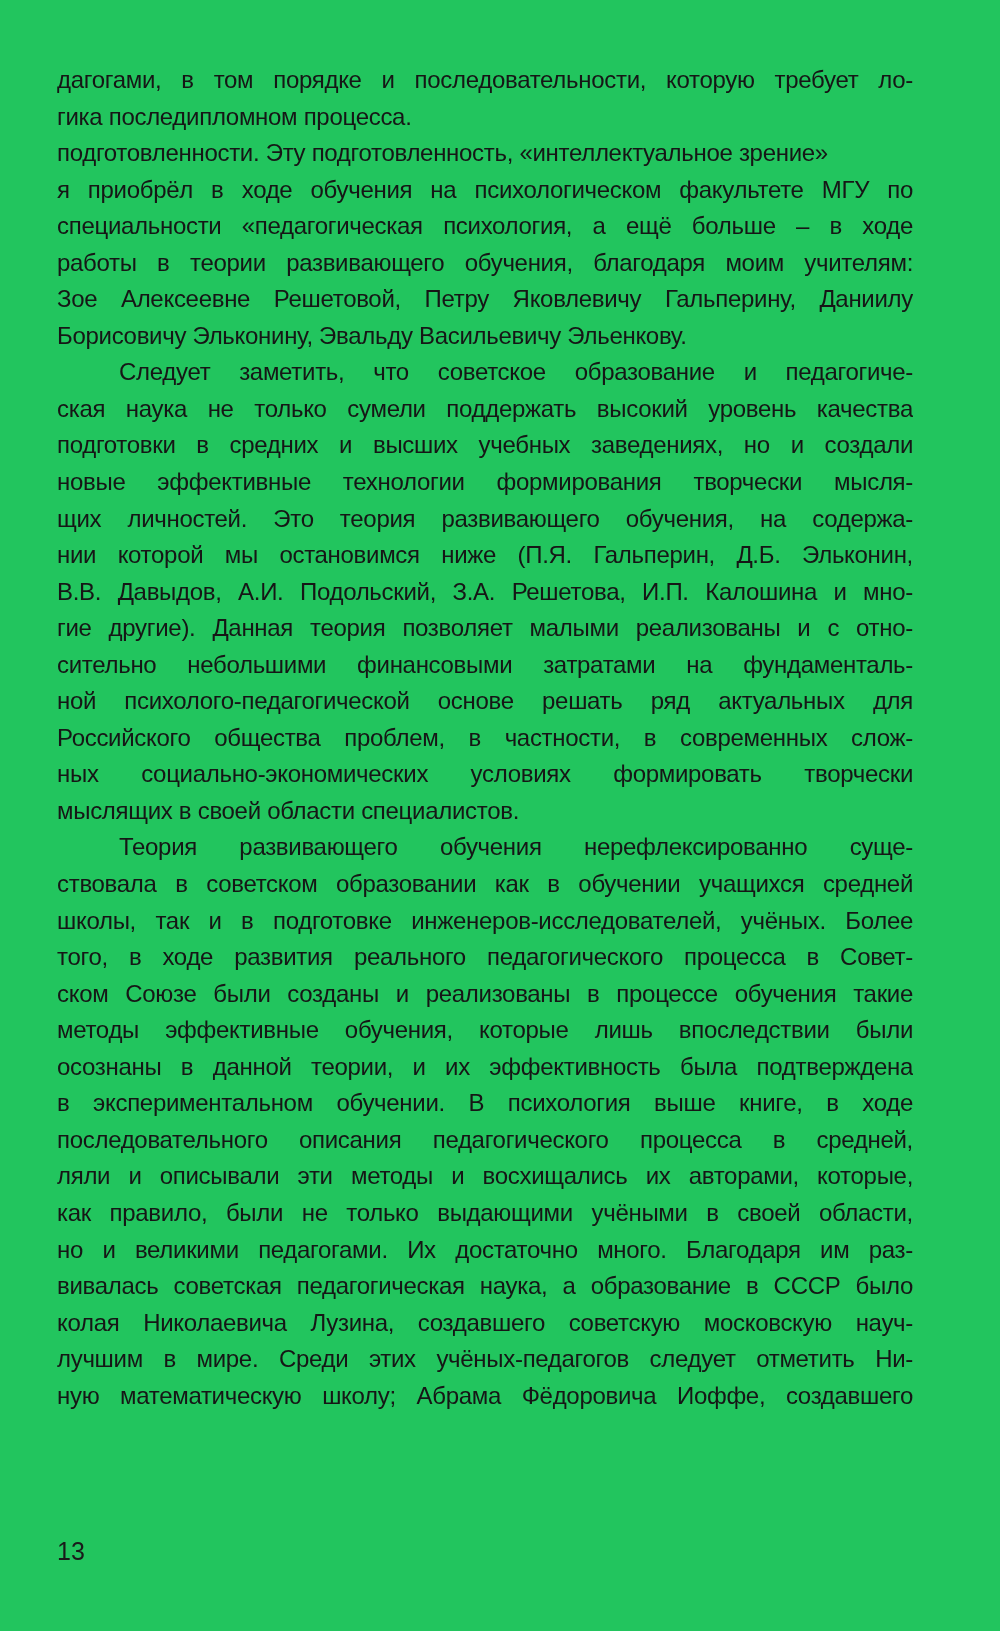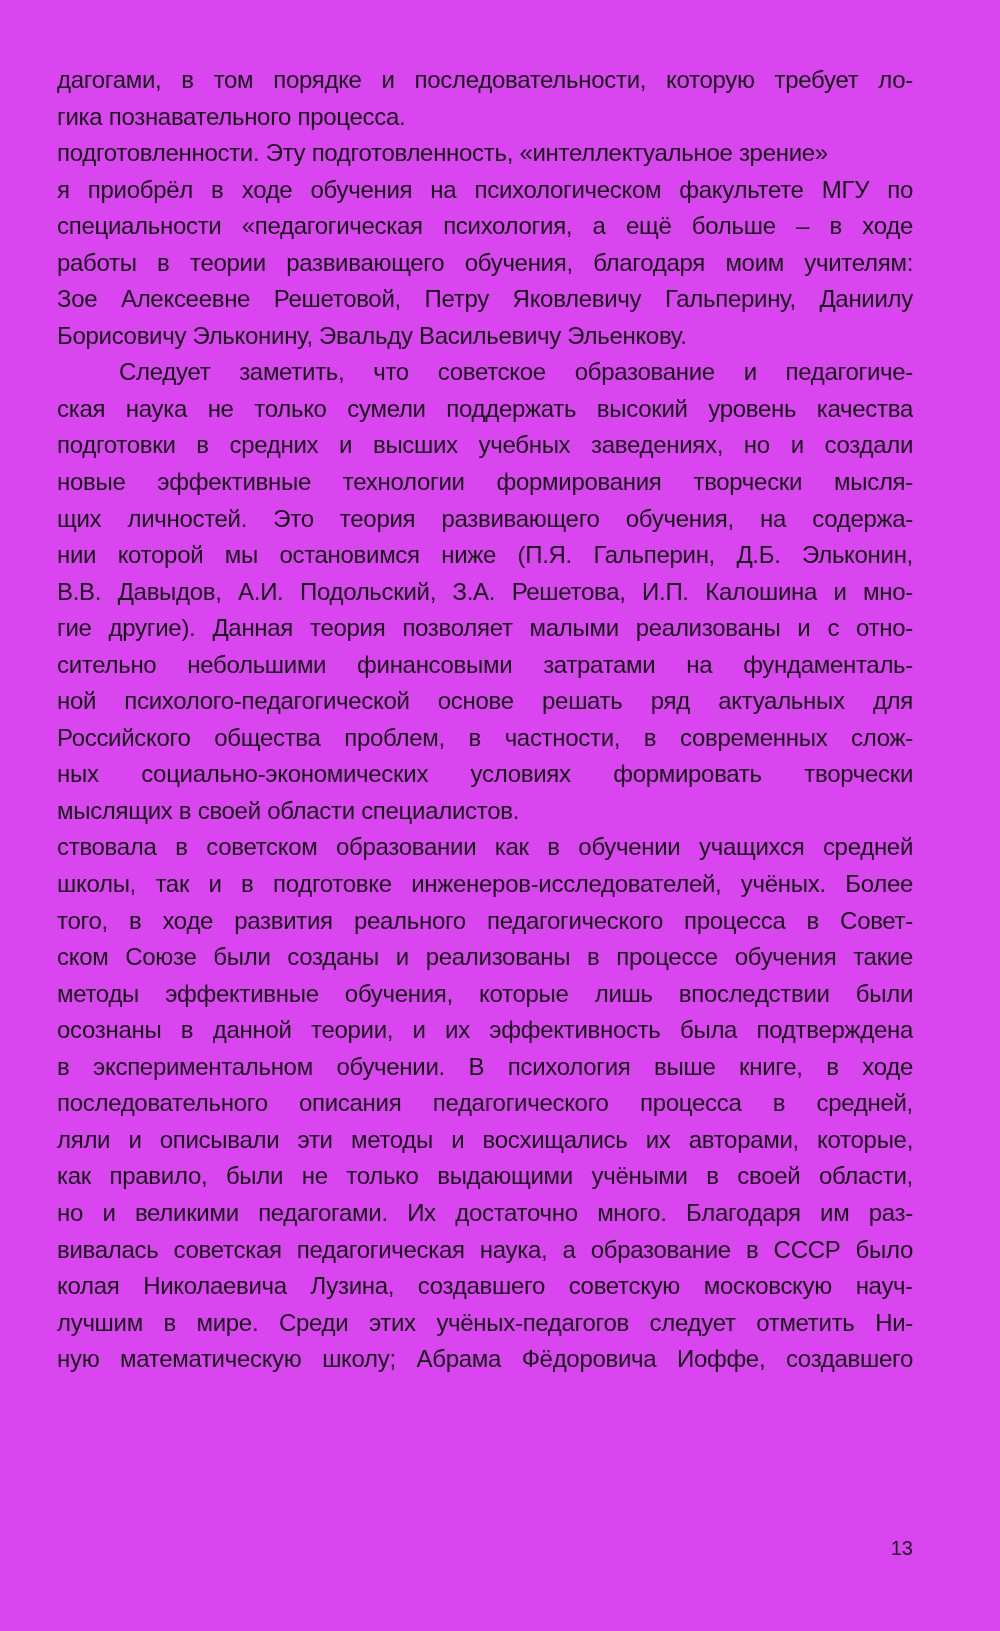--- a/index.html
+++ b/index.html
@@ -6,21 +6,21 @@
   body {
     width: 1000px;
     height: 1631px;
     background: #ffffff;
     font-family: "Liberation Sans", "DejaVu Sans", sans-serif;
     position: relative;
   }
   .page {
     position: absolute;
     inset: 0;
-    background: #d946ef;
+    background: #22c55e;
     color: #161616;
     overflow: hidden;
     padding-left: 34px;
   }
   .text-block {
     position: absolute;
     left: 57px;
     top: 62px;
     width: 856px;
   }
@@ -41,51 +41,52 @@
     vertical-align: top;
   }
   .line .t { white-space: nowrap; }
   .line.indent { text-indent: 62px; }
   .line.end { text-align: left; }
   .page-num {
     position: absolute;
     top: 1537px;
     left: 57px;
     width: 856px;
-    text-align: right;
-    font-size: 20px;
+    text-align: left;
+    font-size: 25px;
     color: #1a1a1a;
   }
 </style>
 </head>
 <body>
 
 <div class="page">
   <div class="text-block">
       <div class="line"><span class="t">дагогами, в том порядке и последовательности, которую требует ло-</span></div>
-      <div class="line end"><span class="t">гика познавательного процесса.</span></div>
+      <div class="line end"><span class="t">гика последипломном процесса.</span></div>
       <div class="line"><span class="t">подготовленности. Эту подготовленность, «интеллектуальное зрение»</span></div>
       <div class="line"><span class="t">я приобрёл в ходе обучения на психологическом факультете МГУ по</span></div>
       <div class="line"><span class="t">специальности «педагогическая психология, а ещё больше – в ходе</span></div>
       <div class="line"><span class="t">работы в теории развивающего обучения, благодаря моим учителям:</span></div>
       <div class="line"><span class="t">Зое Алексеевне Решетовой, Петру Яковлевичу Гальперину, Даниилу</span></div>
       <div class="line end"><span class="t">Борисовичу Эльконину, Эвальду Васильевичу Эльенкову.</span></div>
       <div class="line indent"><span class="t">Следует заметить, что советское образование и педагогиче-</span></div>
       <div class="line"><span class="t">ская наука не только сумели поддержать высокий уровень качества</span></div>
       <div class="line"><span class="t">подготовки в средних и высших учебных заведениях, но и создали</span></div>
       <div class="line"><span class="t">новые эффективные технологии формирования творчески мысля-</span></div>
       <div class="line"><span class="t">щих личностей. Это теория развивающего обучения, на содержа-</span></div>
       <div class="line"><span class="t">нии которой мы остановимся ниже (П.Я. Гальперин, Д.Б. Эльконин,</span></div>
       <div class="line"><span class="t">В.В. Давыдов, А.И. Подольский, З.А. Решетова, И.П. Калошина и мно-</span></div>
       <div class="line"><span class="t">гие другие). Данная теория позволяет малыми реализованы и с отно-</span></div>
       <div class="line"><span class="t">сительно небольшими финансовыми затратами на фундаменталь-</span></div>
       <div class="line"><span class="t">ной психолого-педагогической основе решать ряд актуальных для</span></div>
       <div class="line"><span class="t">Российского общества проблем, в частности, в современных слож-</span></div>
       <div class="line"><span class="t">ных социально-экономических условиях формировать творчески</span></div>
       <div class="line end"><span class="t">мыслящих в своей области специалистов.</span></div>
+      <div class="line indent"><span class="t">Теория развивающего обучения нерефлексированно суще-</span></div>
       <div class="line"><span class="t">ствовала в советском образовании как в обучении учащихся средней</span></div>
       <div class="line"><span class="t">школы, так и в подготовке инженеров-исследователей, учёных. Более</span></div>
       <div class="line"><span class="t">того, в ходе развития реального педагогического процесса в Совет-</span></div>
       <div class="line"><span class="t">ском Союзе были созданы и реализованы в процессе обучения такие</span></div>
       <div class="line"><span class="t">методы эффективные обучения, которые лишь впоследствии были</span></div>
       <div class="line"><span class="t">осознаны в данной теории, и их эффективность была подтверждена</span></div>
       <div class="line"><span class="t">в экспериментальном обучении. В психология выше книге, в ходе</span></div>
       <div class="line"><span class="t">последовательного описания педагогического процесса в средней,</span></div>
       <div class="line"><span class="t">ляли и описывали эти методы и восхищались их авторами, которые,</span></div>
       <div class="line"><span class="t">как правило, были не только выдающими учёными в своей области,</span></div>

